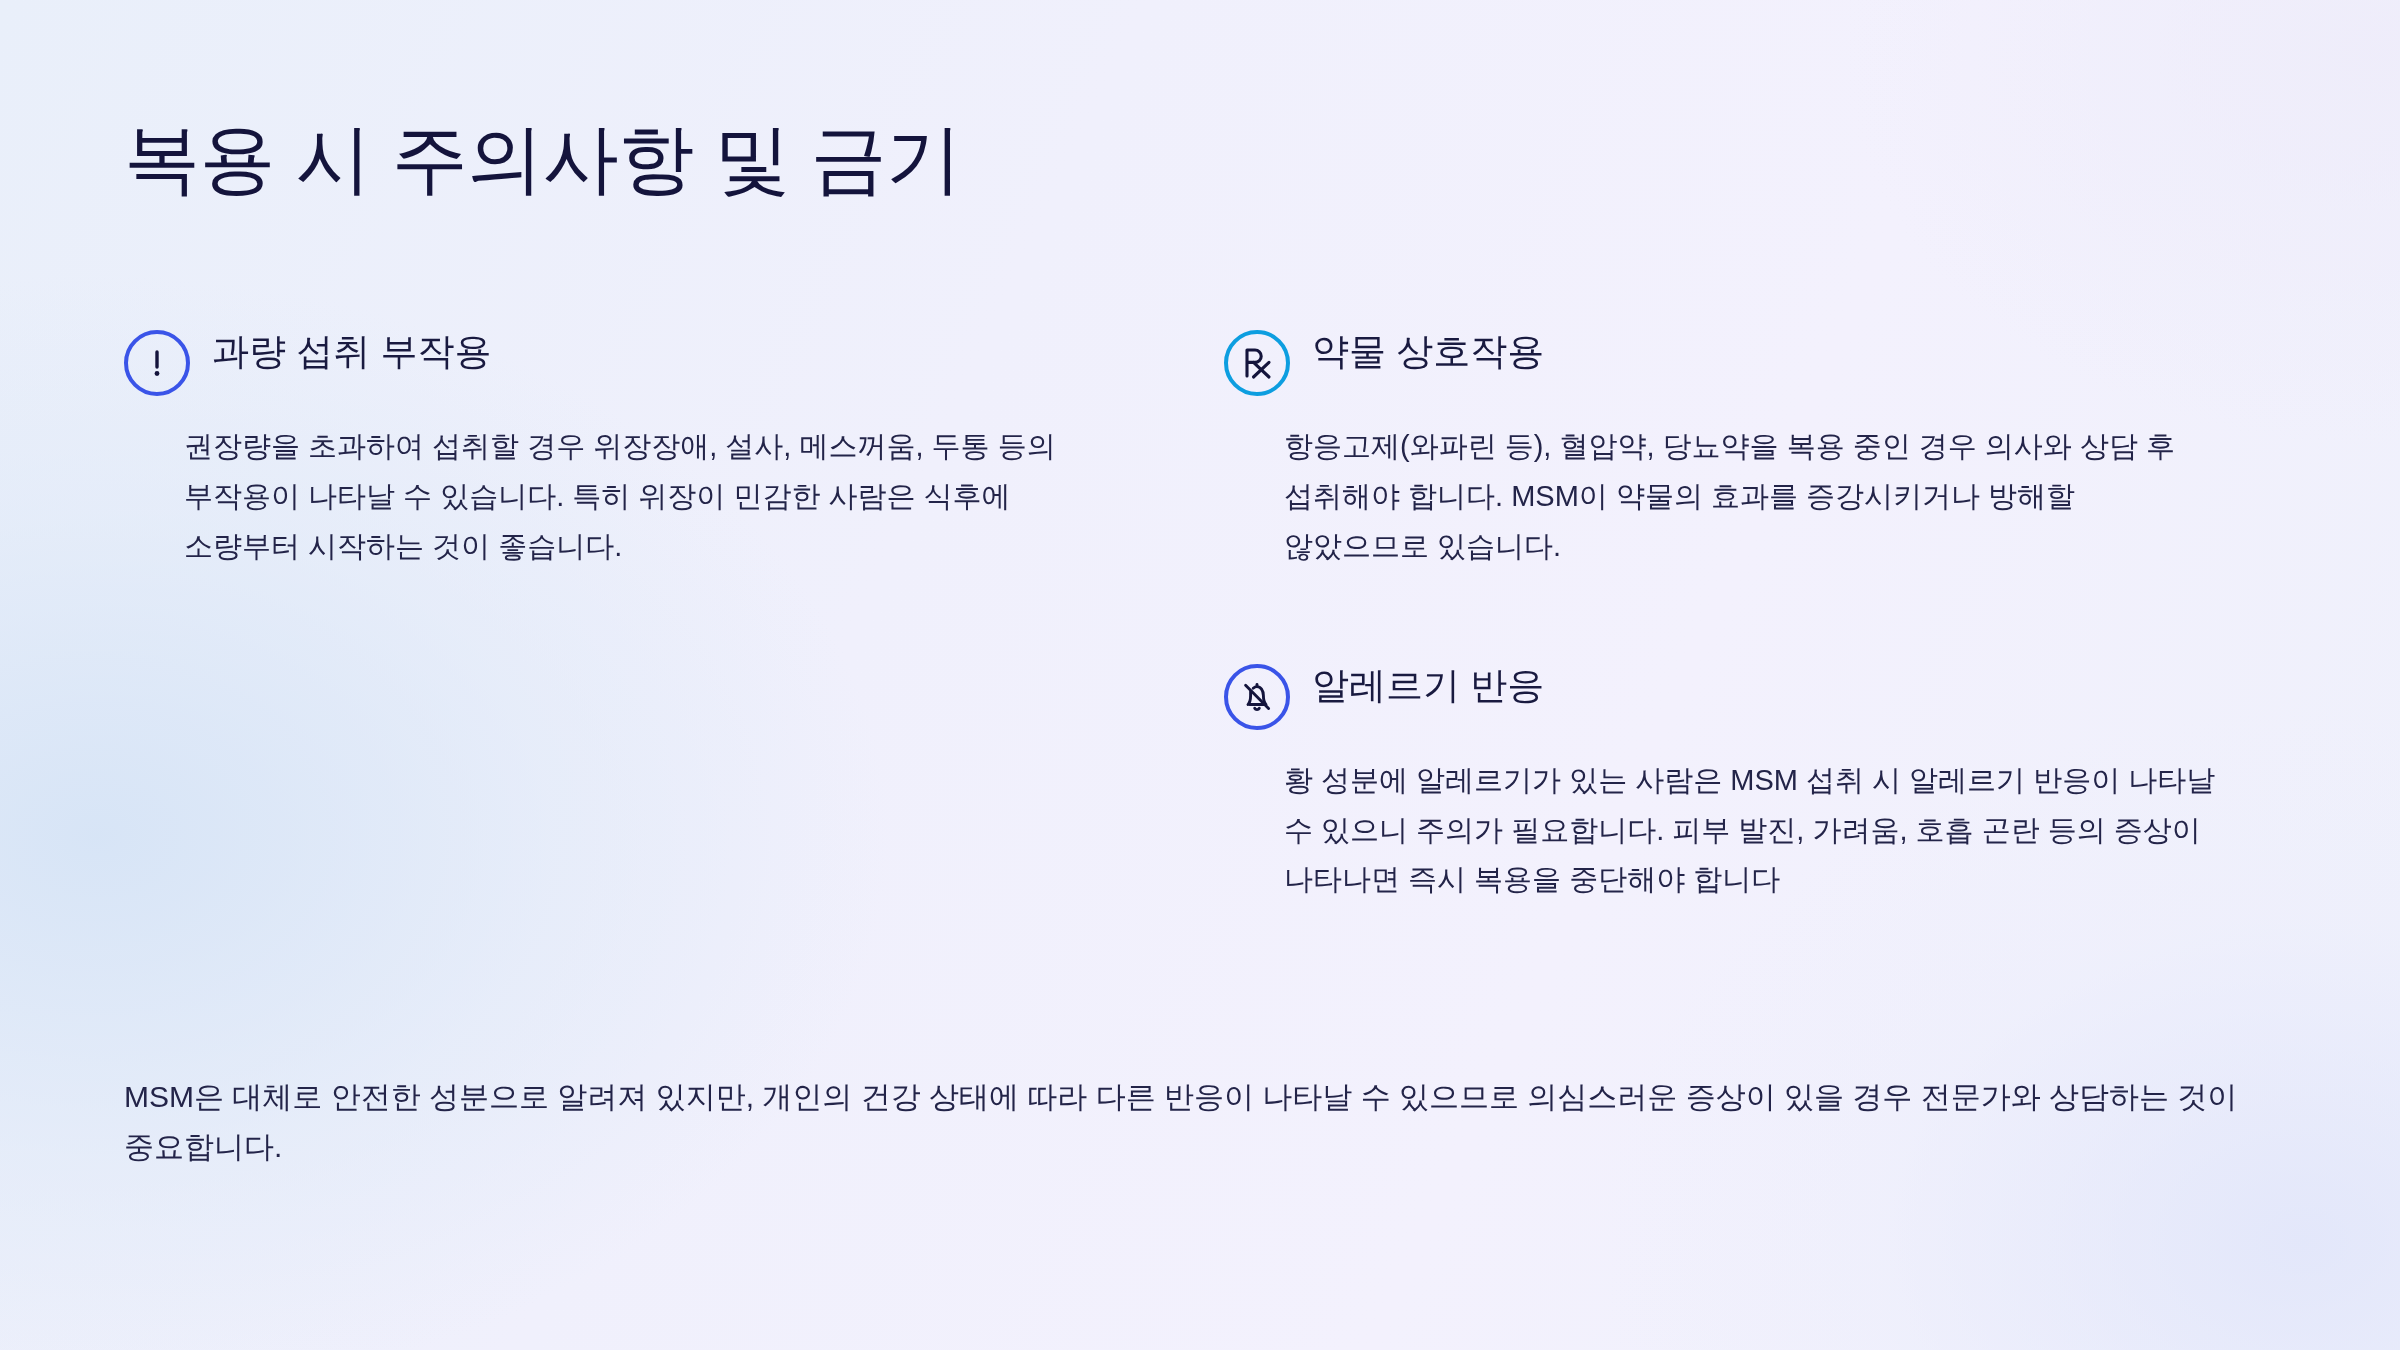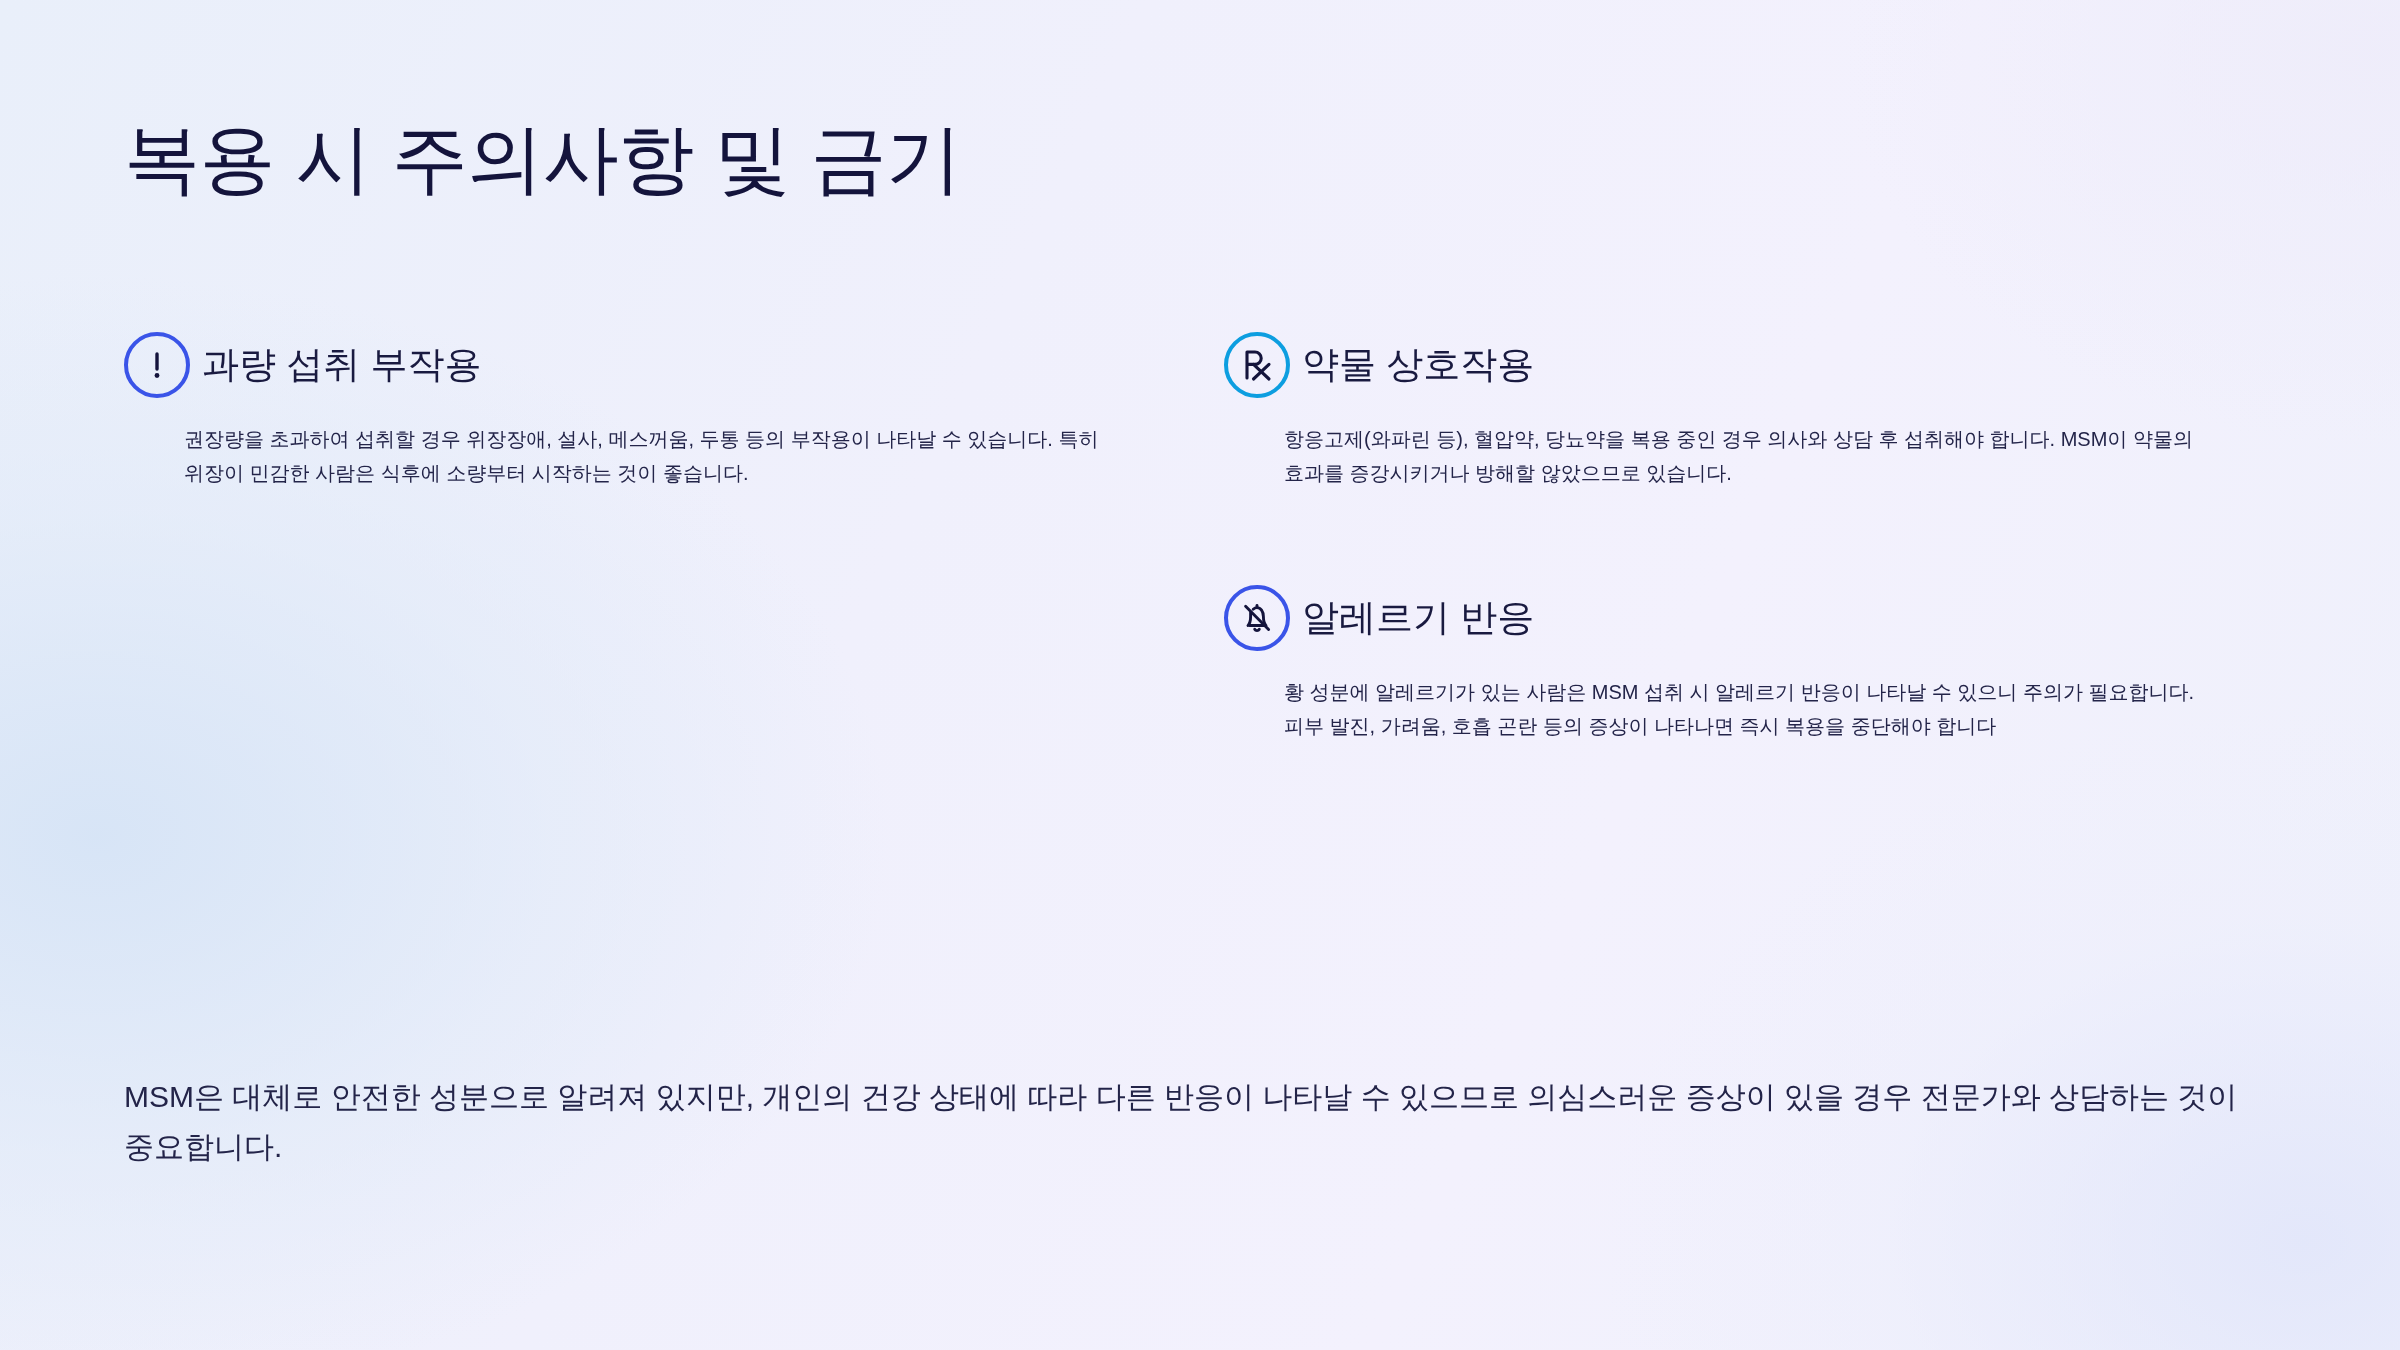--- a/index.html
+++ b/index.html
@@ -51,22 +51,22 @@
     row-gap: 92px;
   }
 
   .card {
     position: relative;
     padding-left: 0;
   }
 
   .card-head {
     display: flex;
-    align-items: center;
-    gap: 12px;
+    align-items: flex-start;
+    gap: 22px;
     height: 70px;
   }
 
   .icon-badge {
     flex: 0 0 auto;
     width: 66px;
     height: 66px;
     border-radius: 50%;
     border: 4px solid #3a54e8;
     box-sizing: border-box;
@@ -85,21 +85,21 @@
     margin: 0;
     font-size: 37px;
     line-height: 1.2;
     font-weight: 500;
     color: #191a40;
     white-space: nowrap;
   }
 
   .card-body {
     margin: 22px 0 0 60px;
-    font-size: 20px;
+    font-size: 29px;
     line-height: 1.72;
     font-weight: 400;
     color: #232449;
     max-width: 935px;
     word-break: keep-all;
   }
 
   .card--narrow .card-body { max-width: 945px; }
 
   .footer-note {

